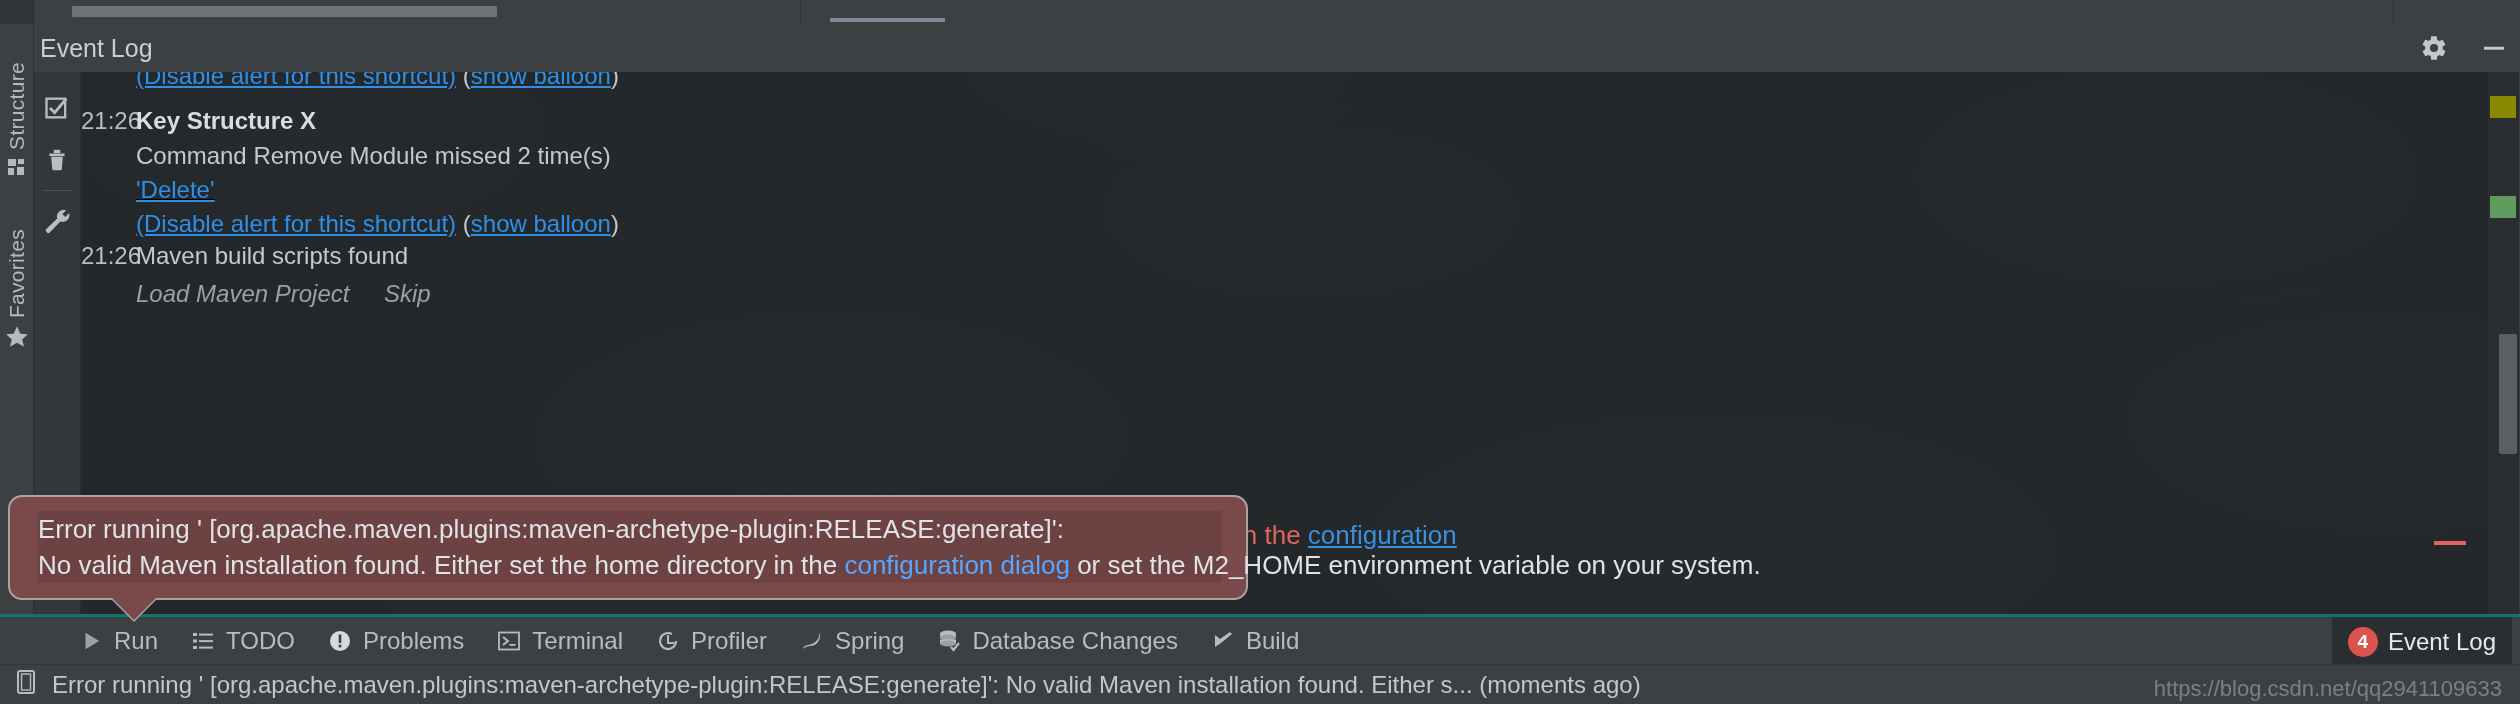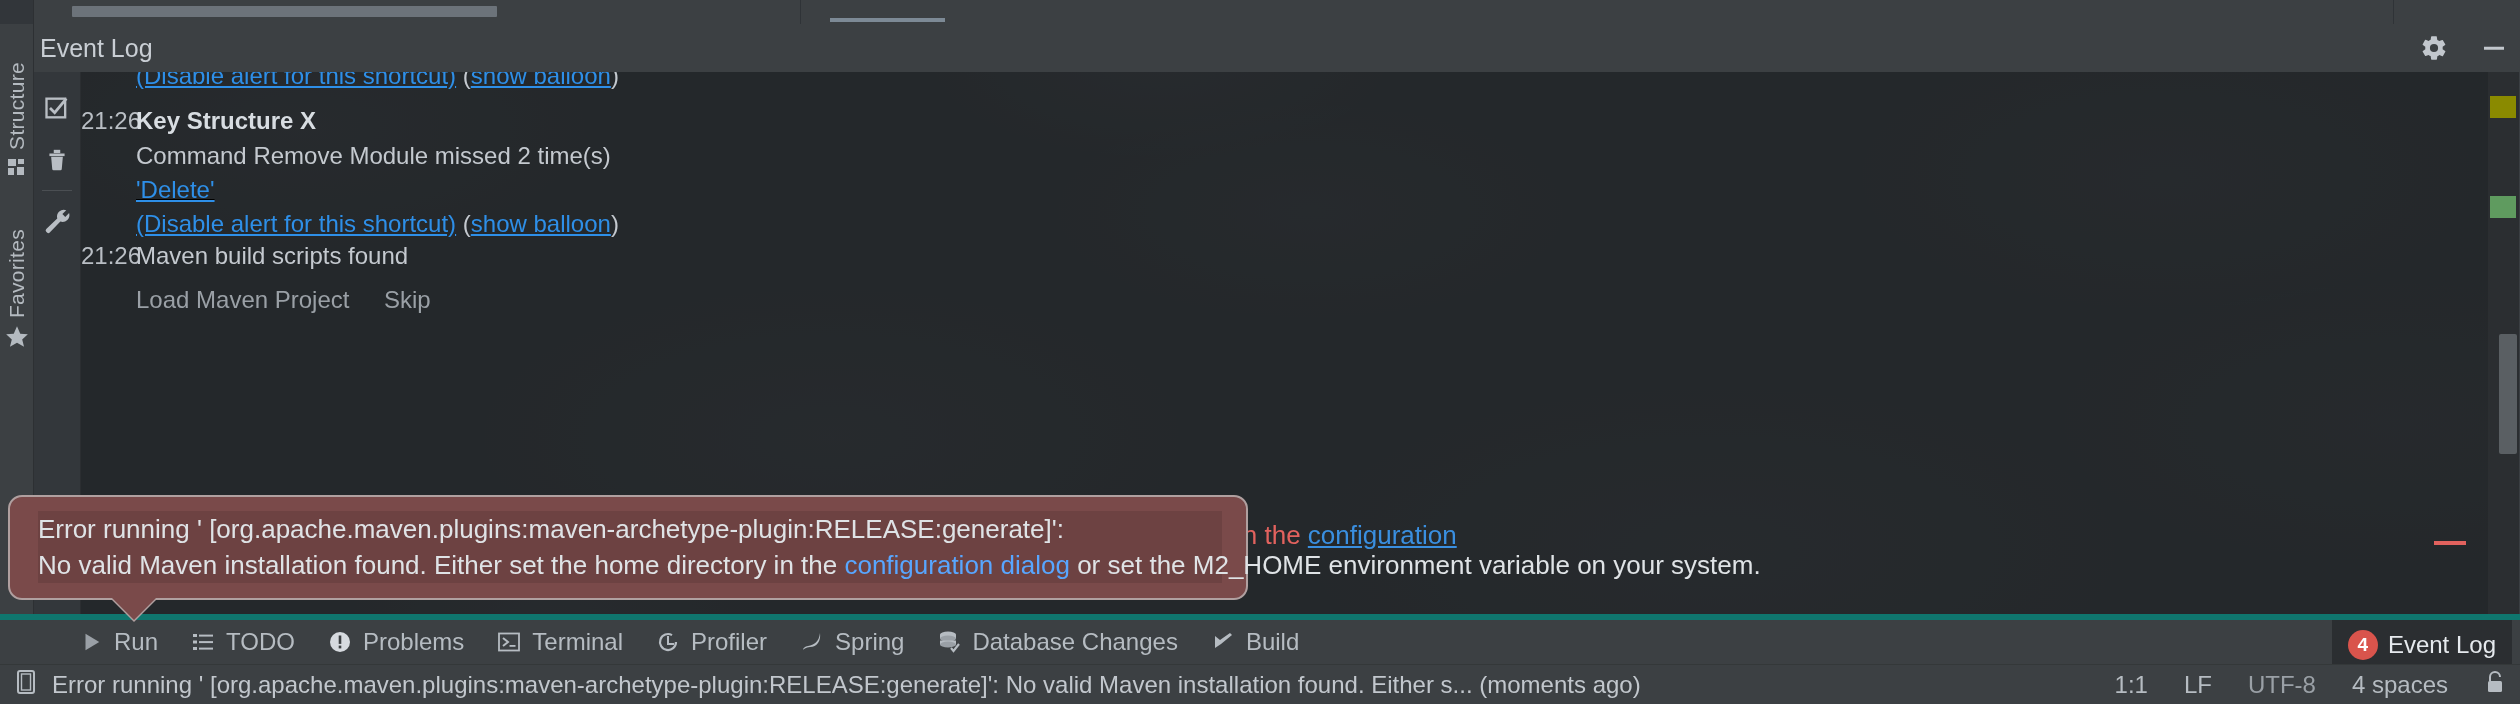--- a/index.html
+++ b/index.html
@@ -201,21 +201,21 @@
     border-left: 24px solid transparent;
     border-right: 24px solid transparent;
     border-top: 24px solid #b0a0a0;
     z-index: 10;
   }
 
   
   .bottom-bar {
     position: absolute; left: 0; bottom: 40px; width: 2520px; height: 50px;
     background: #3c4043;
-    border-top: 6px solid #0f766e;
+    border-top: 3px solid #0f766e;
     z-index: 8;
     display: flex; align-items: center;
   }
   .bb-left { display: flex; align-items: center; padding-left: 62px; gap: 0; }
   .bb-right { position: absolute; right: 8px; top: 0; height: 50px; display: flex; align-items: center; }
   .bb-item {
     display: flex; align-items: center; gap: 10px;
     padding: 4px 16px;
     font-size: 24px; color: #b6bcc2;
     cursor: default; white-space: nowrap;
@@ -362,21 +362,21 @@
     <div class="log-row" style="top:138px;">
       <span class="log-text" style="position:relative;left:55px;">
         <a class="lnk">(Disable alert for this shortcut)</a><span class="plain"> (</span><a class="lnk">show balloon</a><span class="plain">)</span>
       </span>
     </div>
 
     <div class="log-row" style="top:170px;">
       <span class="log-time">21:26</span>
       <span class="log-text">Maven build scripts found</span>
     </div>
-    <div class="log-row" style="top:214px;">
+    <div class="log-row" style="top:208px;font-style:italic;">
       <span class="log-act" style="position:relative;left:55px;">Load Maven Project</span>
       <span class="log-act" style="position:relative;left:85px;">Skip</span>
     </div>
   </div>
 
   <div class="gutter-sep"></div>
   <div class="marker-gutter">
     <div class="marker" style="top:24px; background:#8a8a00;"></div>
     <div class="marker" style="top:124px; background:#5f9b5f;"></div>
     <div class="vscroll-thumb" style="top:262px; height:120px;"></div>
@@ -500,28 +500,17 @@
   <div class="status-bar">
     <div class="sb-msg">
       <span>
         <svg width="24" height="26" viewBox="0 0 24 26">
           <rect x="4" y="2" width="16" height="22" rx="2" fill="none" stroke="#b6bcc2" stroke-width="2"></rect>
           <rect x="7.5" y="5" width="9" height="16" fill="none" stroke="#b6bcc2" stroke-width="1.4"></rect>
         </svg>
       </span>
       <span>Error running ' [org.apache.maven.plugins:maven-archetype-plugin:RELEASE:generate]': No valid Maven installation found. Either s... (moments ago)</span>
     </div>
-    <div class="sb-right">
-      <span>1:1</span>
-      <span>LF</span>
-      <span class="dim">UTF-8</span>
-      <span>4 spaces</span>
-      <span>
-        <svg width="22" height="26" viewBox="0 0 22 26">
-          <path d="M6 12 v-4 a5 5 0 0 1 10 0" fill="none" stroke="#b6bcc2" stroke-width="2"></path>
-          <rect x="4" y="12" width="14" height="11" rx="1.5" fill="#b6bcc2"></rect>
-        </svg>
-      </span>
-    </div>
-  </div>
-
+  </div>
+
+  <div class="watermark">https://blog.csdn.net/qq2941109633</div>
 
 </div>
 
 </body></html>

